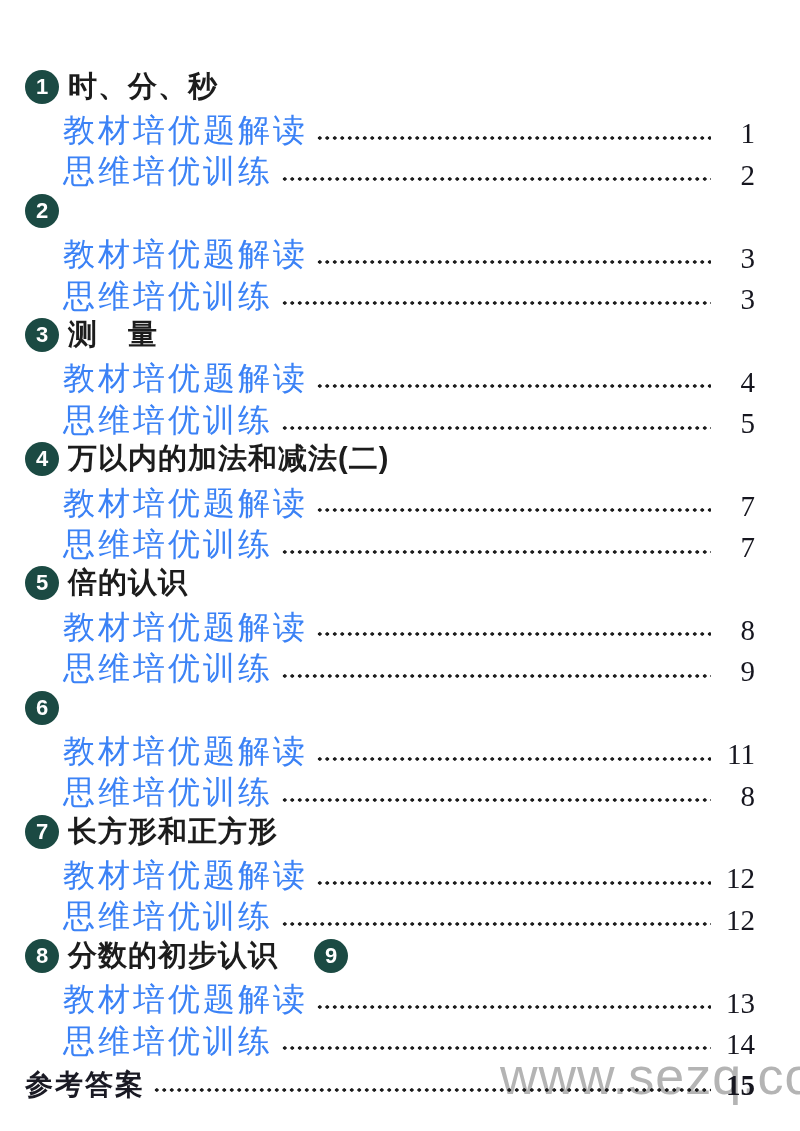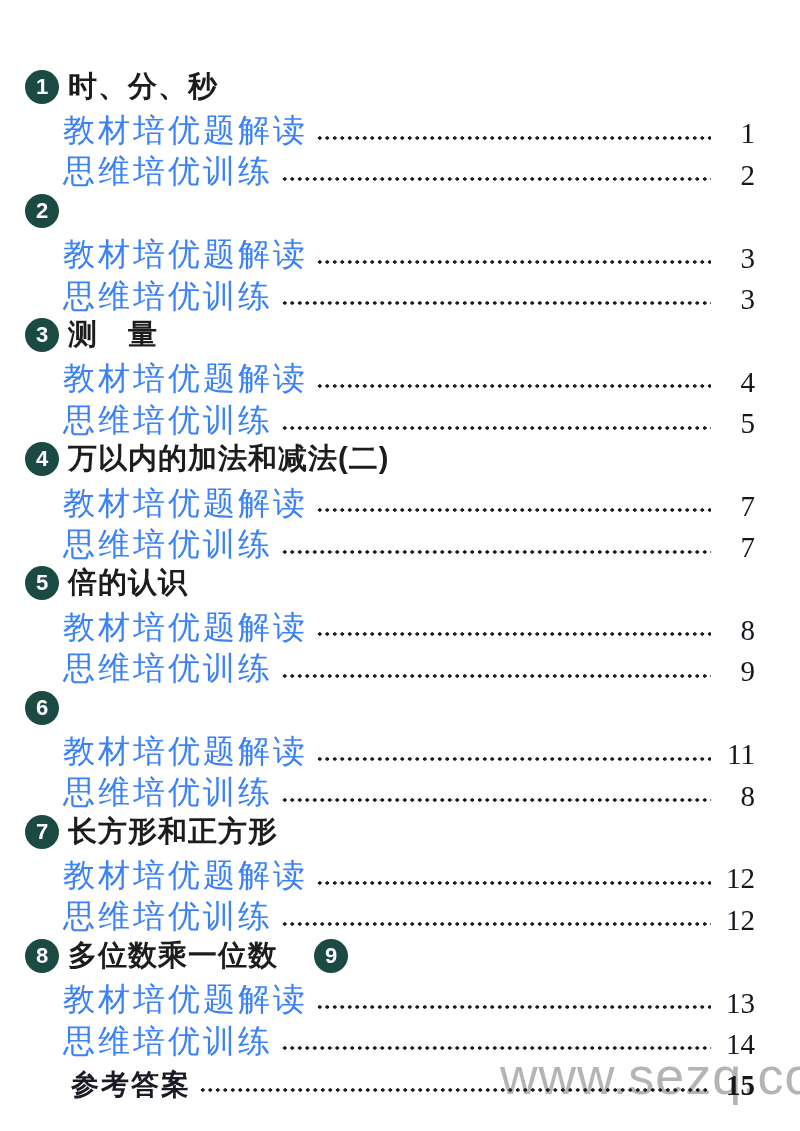--- a/index.html
+++ b/index.html
@@ -109,21 +109,20 @@
     height: 41.4px;
   }
   .f-label {
     font-family: "Liberation Sans", sans-serif;
     font-size: 28px;
     font-weight: 700;
     color: #1a1a24;
     letter-spacing: 2px;
     white-space: nowrap;
     line-height: 1.1;
-    margin-left: 46px;
   }
   .f-row .e-page { font-weight: 700; }
 </style>
 </head>
 <body>
 
 <div class="watermark">www.sezq.com</div>
 
 <main class="toc">
 
@@ -255,21 +254,21 @@
       <span class="e-label">思维培优训练</span>
       <span class="leader"></span>
       <span class="e-page">12</span>
     </div>
   </section>
 
   <section>
     <div class="h-row">
       <div class="chap">
         <span class="badge">8</span>
-        <span class="chap-title">多位数乘一位数</span>
+        <span class="chap-title">分数的初步认识</span>
       </div>
       <div class="chap">
         <span class="badge">9</span>
       </div>
     </div>
     <div class="e-row">
       <span class="e-label">教材培优题解读</span>
       <span class="leader"></span>
       <span class="e-page">13</span>
     </div>

